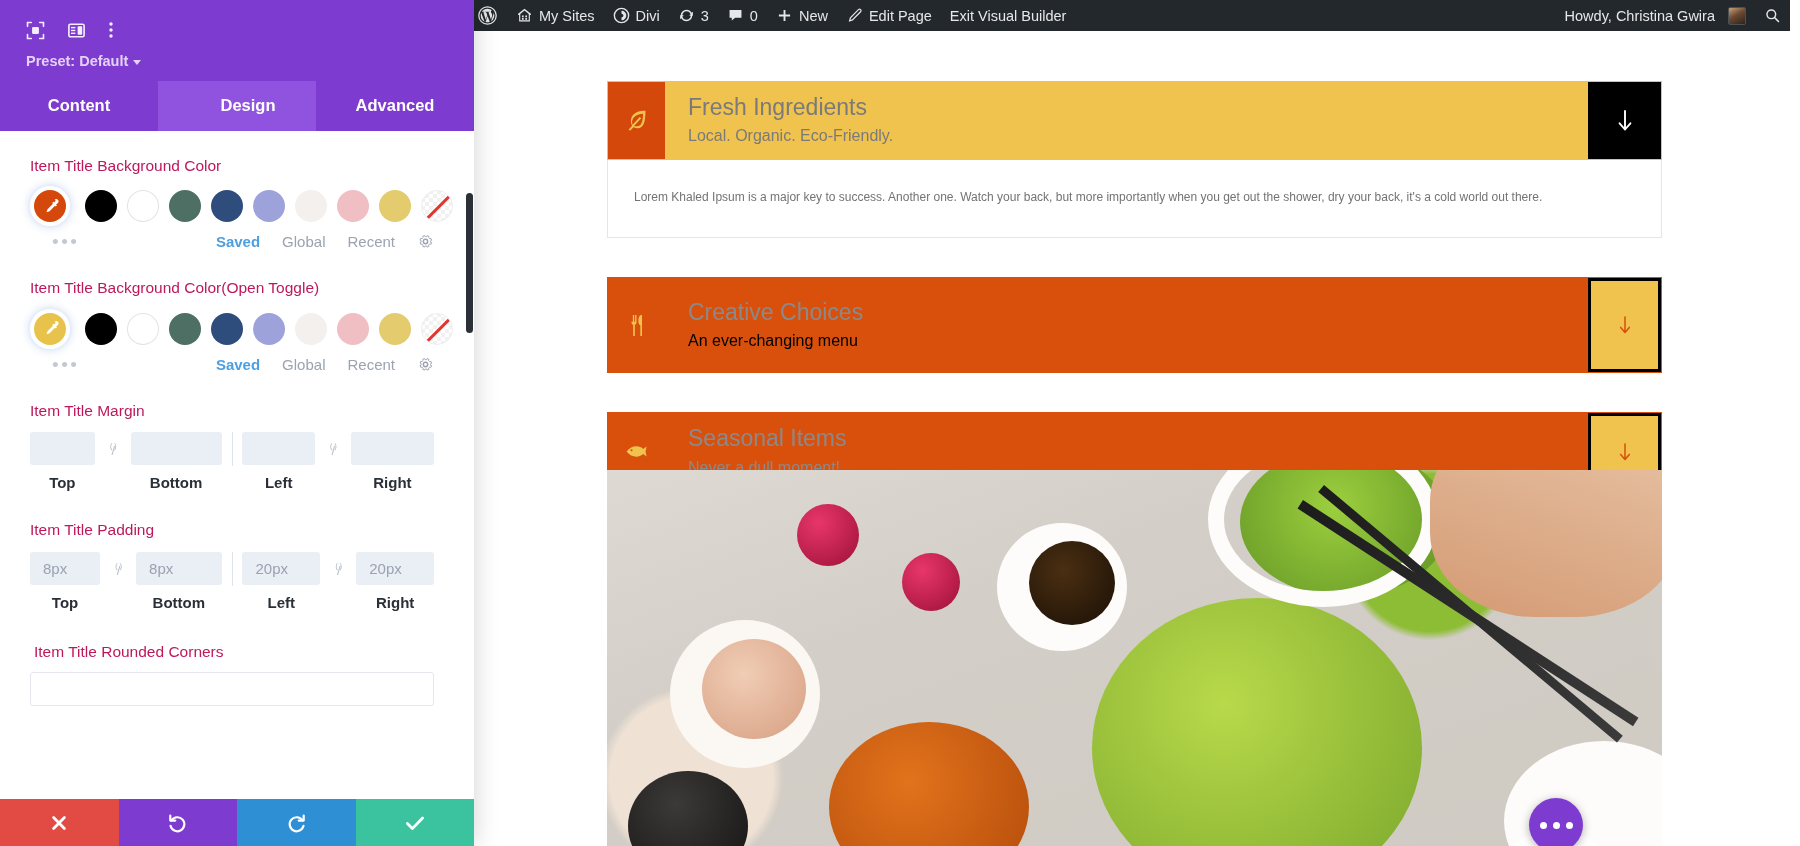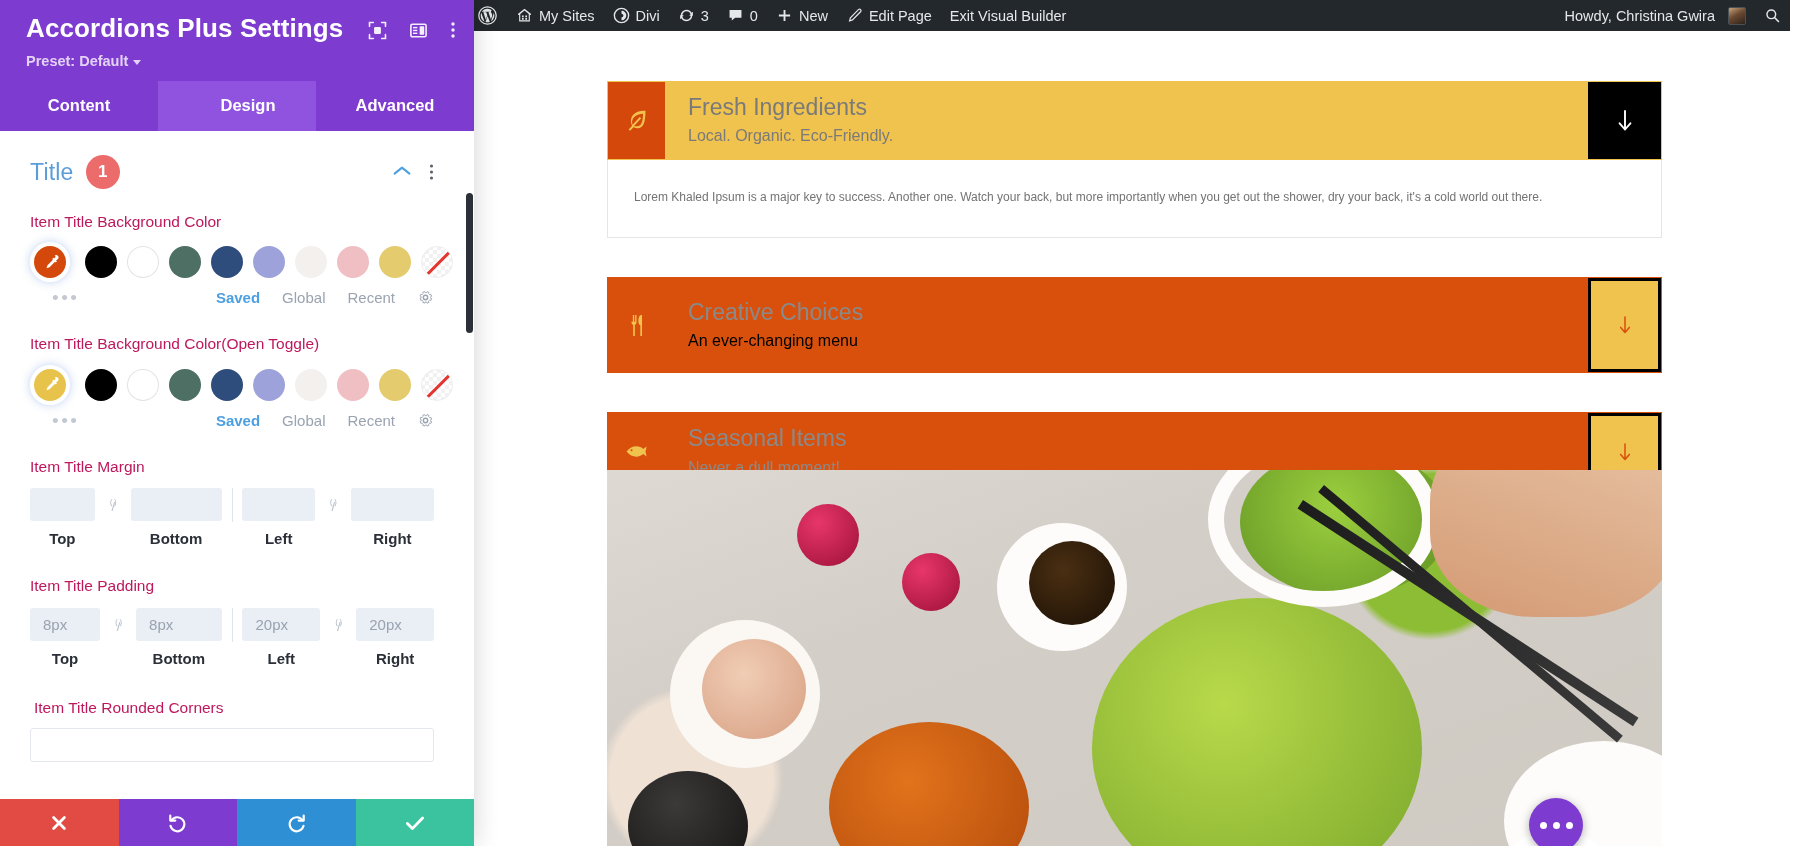--- a/index.html
+++ b/index.html
@@ -392,21 +392,20 @@
     <i></i>
     <i></i>
     <i></i>
   </div>
 </div>
 
 <div class="panel">
 
   <div class="panel-head">
     <div class="panel-title-row">
-      <div class="panel-title">Accordions Plus Settings</div>
       <div class="panel-head-icons">
         <span class="pi">
           <svg width="19" height="19" viewBox="0 0 20 20">
                 <path d="M1.6 5.6V1.6h4M14.4 1.6h4v4M18.4 14.4v4h-4M5.6 18.4h-4v-4" fill="none" stroke="#fff" stroke-width="1.7" stroke-linecap="round"></path>
                 <rect x="6.4" y="6.4" width="7.2" height="7.2" rx="1.3" fill="#fff"></rect>
               </svg>
         </span>
         <span class="pi">
           <svg width="19" height="19" viewBox="0 0 20 20">
                 <rect x="2" y="3.4" width="16" height="13.2" rx="1.6" fill="none" stroke="#fff" stroke-width="1.7"></rect>
@@ -432,37 +431,20 @@
 
   <div class="tabs">
     <div class="tab">Content</div>
     <div class="tab active">Design</div>
     <div class="tab">Advanced</div>
   </div>
 
   <div class="panel-body">
     <div class="panel-scroll">
 
-      <div class="sect-head">
-        <div class="sect-title">Title</div>
-        <div class="sect-badge">1</div>
-        <div class="sect-head-spacer"></div>
-        <span class="chev-up">
-          <svg width="18" height="12" viewBox="0 0 18 12">
-                <path d="M1.6 8.6 9 2.6l7.4 6" fill="none" stroke="#4c9fe0" stroke-width="2" stroke-linecap="round" stroke-linejoin="round"></path>
-              </svg>
-        </span>
-        <span class="sect-dots">
-          <svg width="5" height="18" viewBox="0 0 5 18">
-                <circle cx="2.5" cy="3" r="1.6" fill="#5b6370"></circle>
-                <circle cx="2.5" cy="9" r="1.6" fill="#5b6370"></circle>
-                <circle cx="2.5" cy="15" r="1.6" fill="#5b6370"></circle>
-              </svg>
-        </span>
-      </div>
 
       <div class="field-label">Item Title Background Color</div>
       <div class="swatches">
         <div class="sw ring" style="background:#d4490b;">
           <svg class="eyedrop" viewBox="0 0 20 20">
                 <path d="M14.9 2.2a2.6 2.6 0 0 1 3.7 3.7l-2 2 .9.9-1.3 1.3-.9-.9-6.4 6.4-3.6 1.2 1.2-3.6 6.4-6.4-.9-.9L13.3 4.3l.9.9 2-2z" fill="#fff"></path>
               </svg>
         </div>
         <div class="sw" style="background:#000000;"></div>
         <div class="sw" style="background:#ffffff;box-shadow:inset 0 0 0 1px #e3e3e3;"></div>

